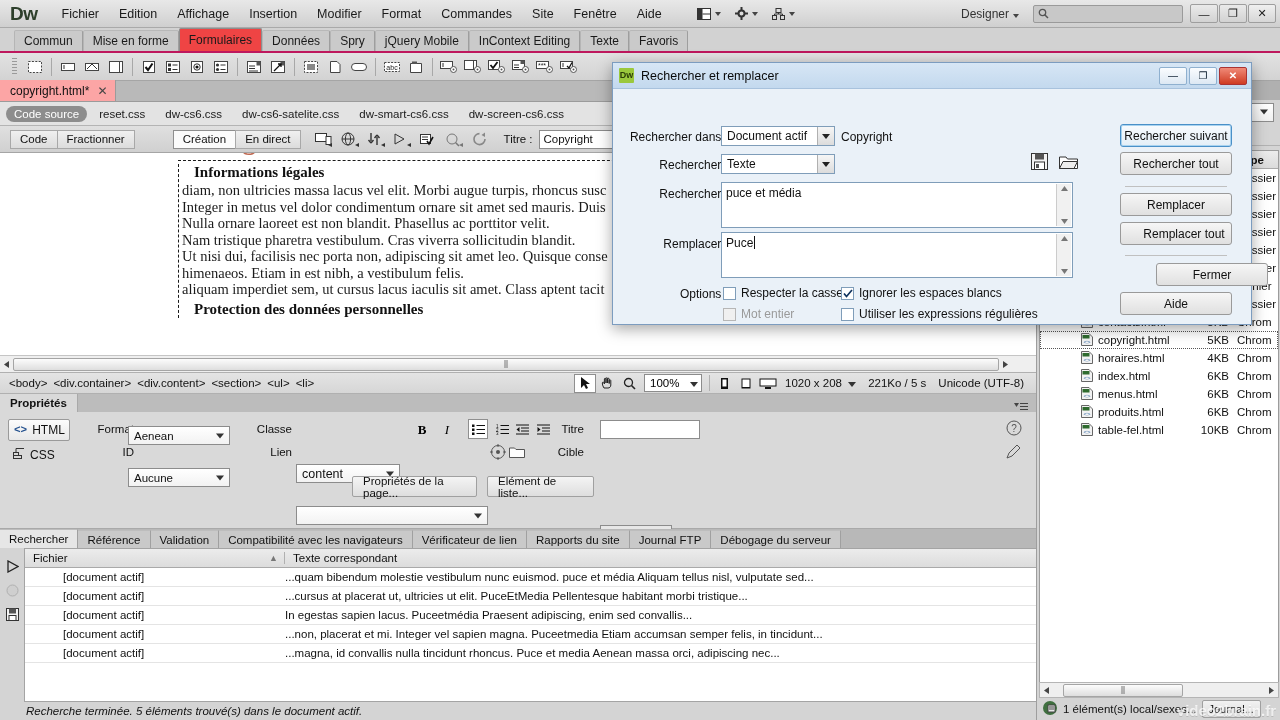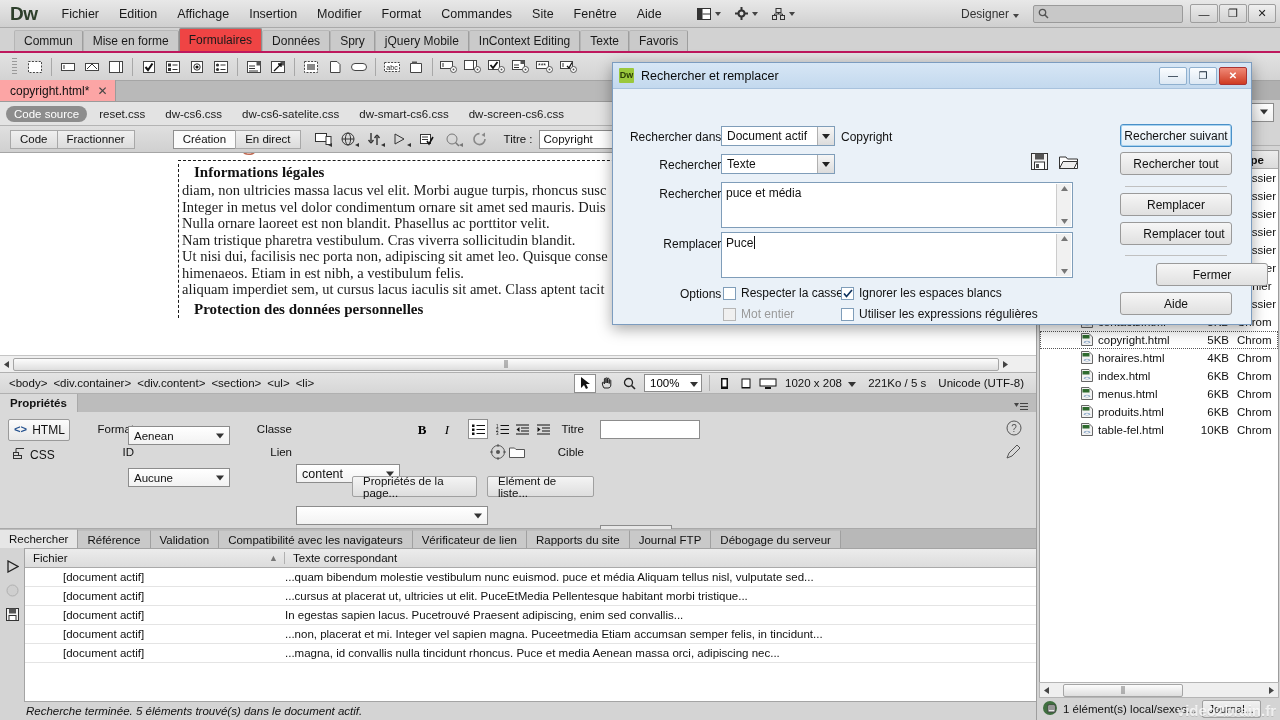--- a/index.html
+++ b/index.html
@@ -1010,21 +1010,21 @@
         <div class="resrow">
           <div class="rescell-file">[document actif]</div>
           <div class="rescell-text"><span>...quam bibendum molestie vestibulum nunc euismod. </span><span class="hl">puce</span><span> et média Aliquam tellus nisl, vulputate sed...</span></div>
         </div>
         <div class="resrow">
           <div class="rescell-file">[document actif]</div>
           <div class="rescell-text"><span>...cursus at placerat ut, ultricies ut elit. </span><span class="hl">Puce</span><span>EtMedia Pellentesque habitant morbi tristique...</span></div>
         </div>
         <div class="resrow">
           <div class="rescell-file">[document actif]</div>
-          <div class="rescell-text"><span>In egestas sapien lacus. </span><span class="hl">Puce</span><span>trouvé Praesent adipiscing, enim sed convallis...</span></div>
+          <div class="rescell-text"><span>In egestas sapien lacus. </span><span class="hl">Puce</span><span>etmédia Praesent adipiscing, enim sed convallis...</span></div>
         </div>
         <div class="resrow">
           <div class="rescell-file">[document actif]</div>
           <div class="rescell-text"><span>...non, placerat et mi. Integer vel sapien magna. </span><span class="hl">Puce</span><span>etmedia Etiam accumsan semper felis, in tincidunt...</span></div>
         </div>
         <div class="resrow">
           <div class="rescell-file">[document actif]</div>
           <div class="rescell-text"><span>...magna, id convallis nulla tincidunt rhoncus. </span><span class="hl">Puce</span><span> et media Aenean massa orci, adipiscing nec...</span></div>
         </div>
       </div>

